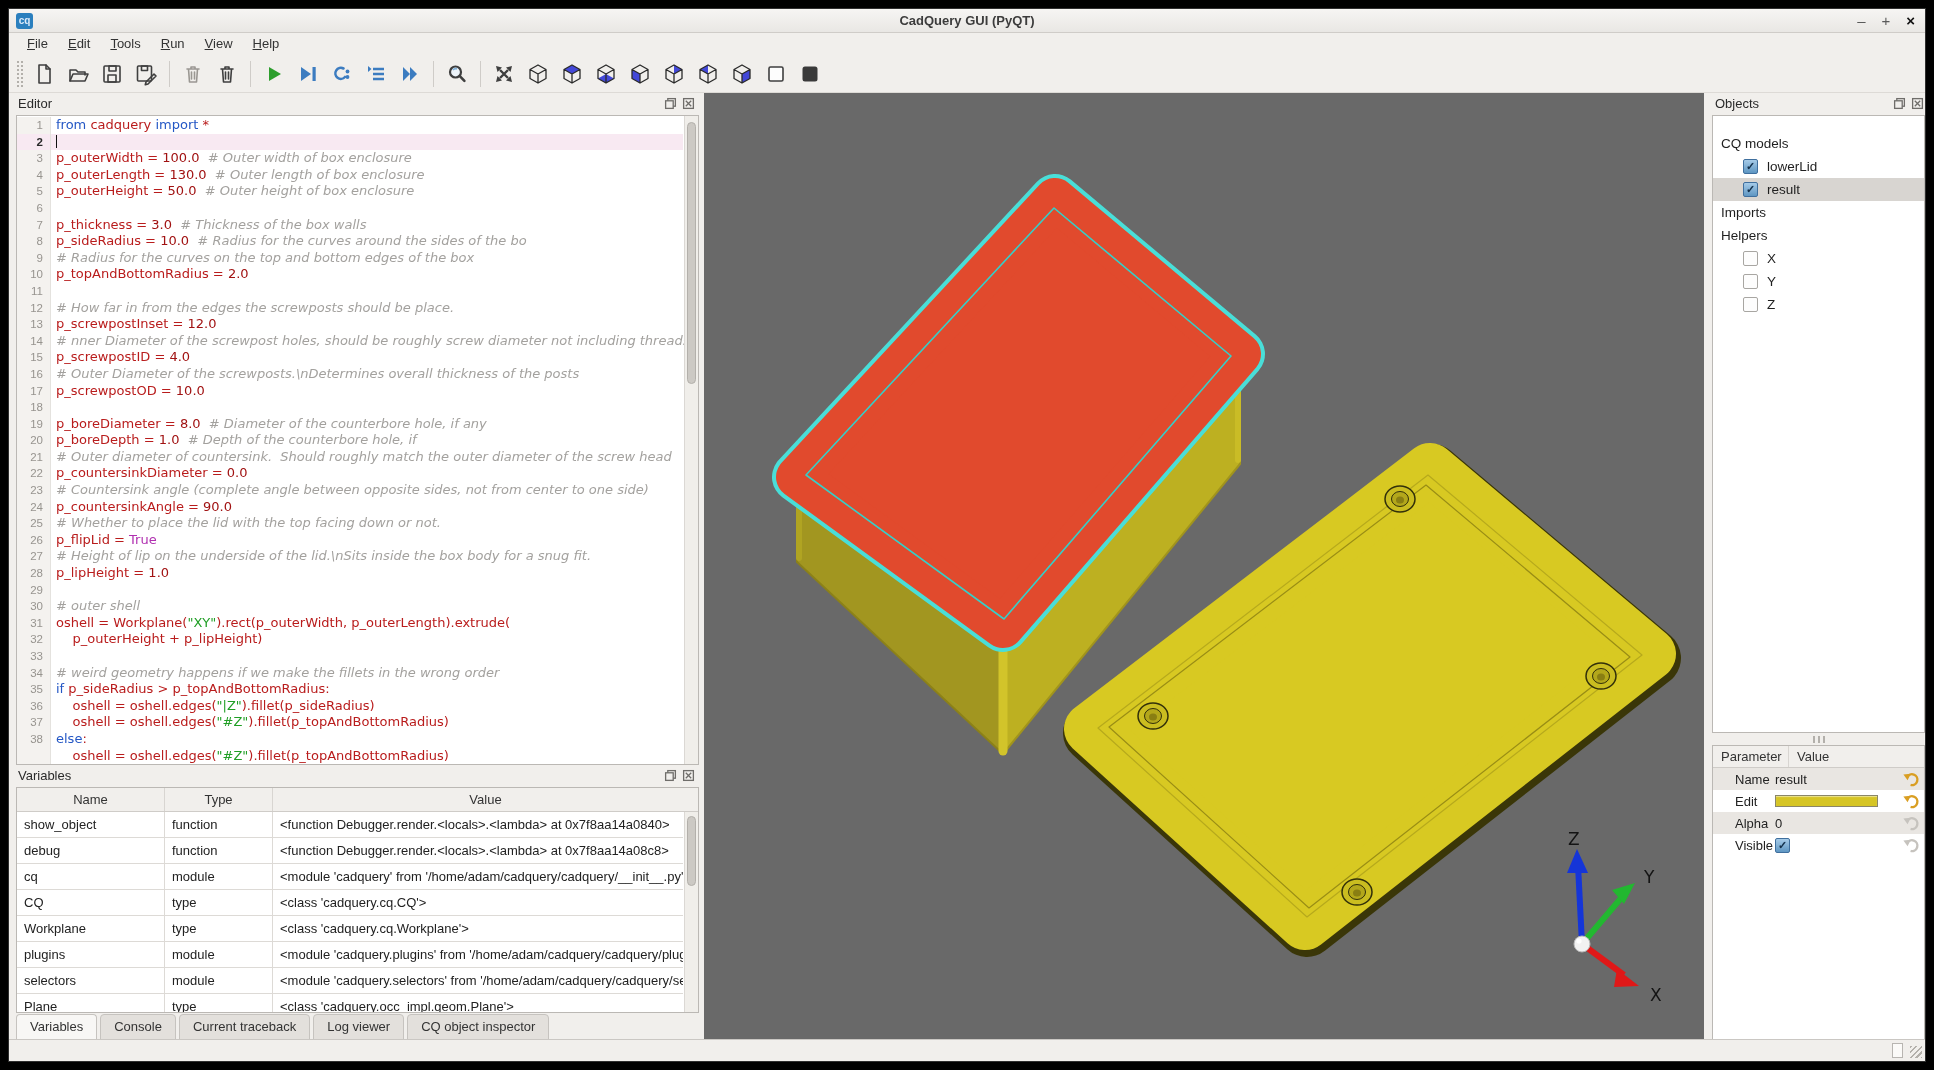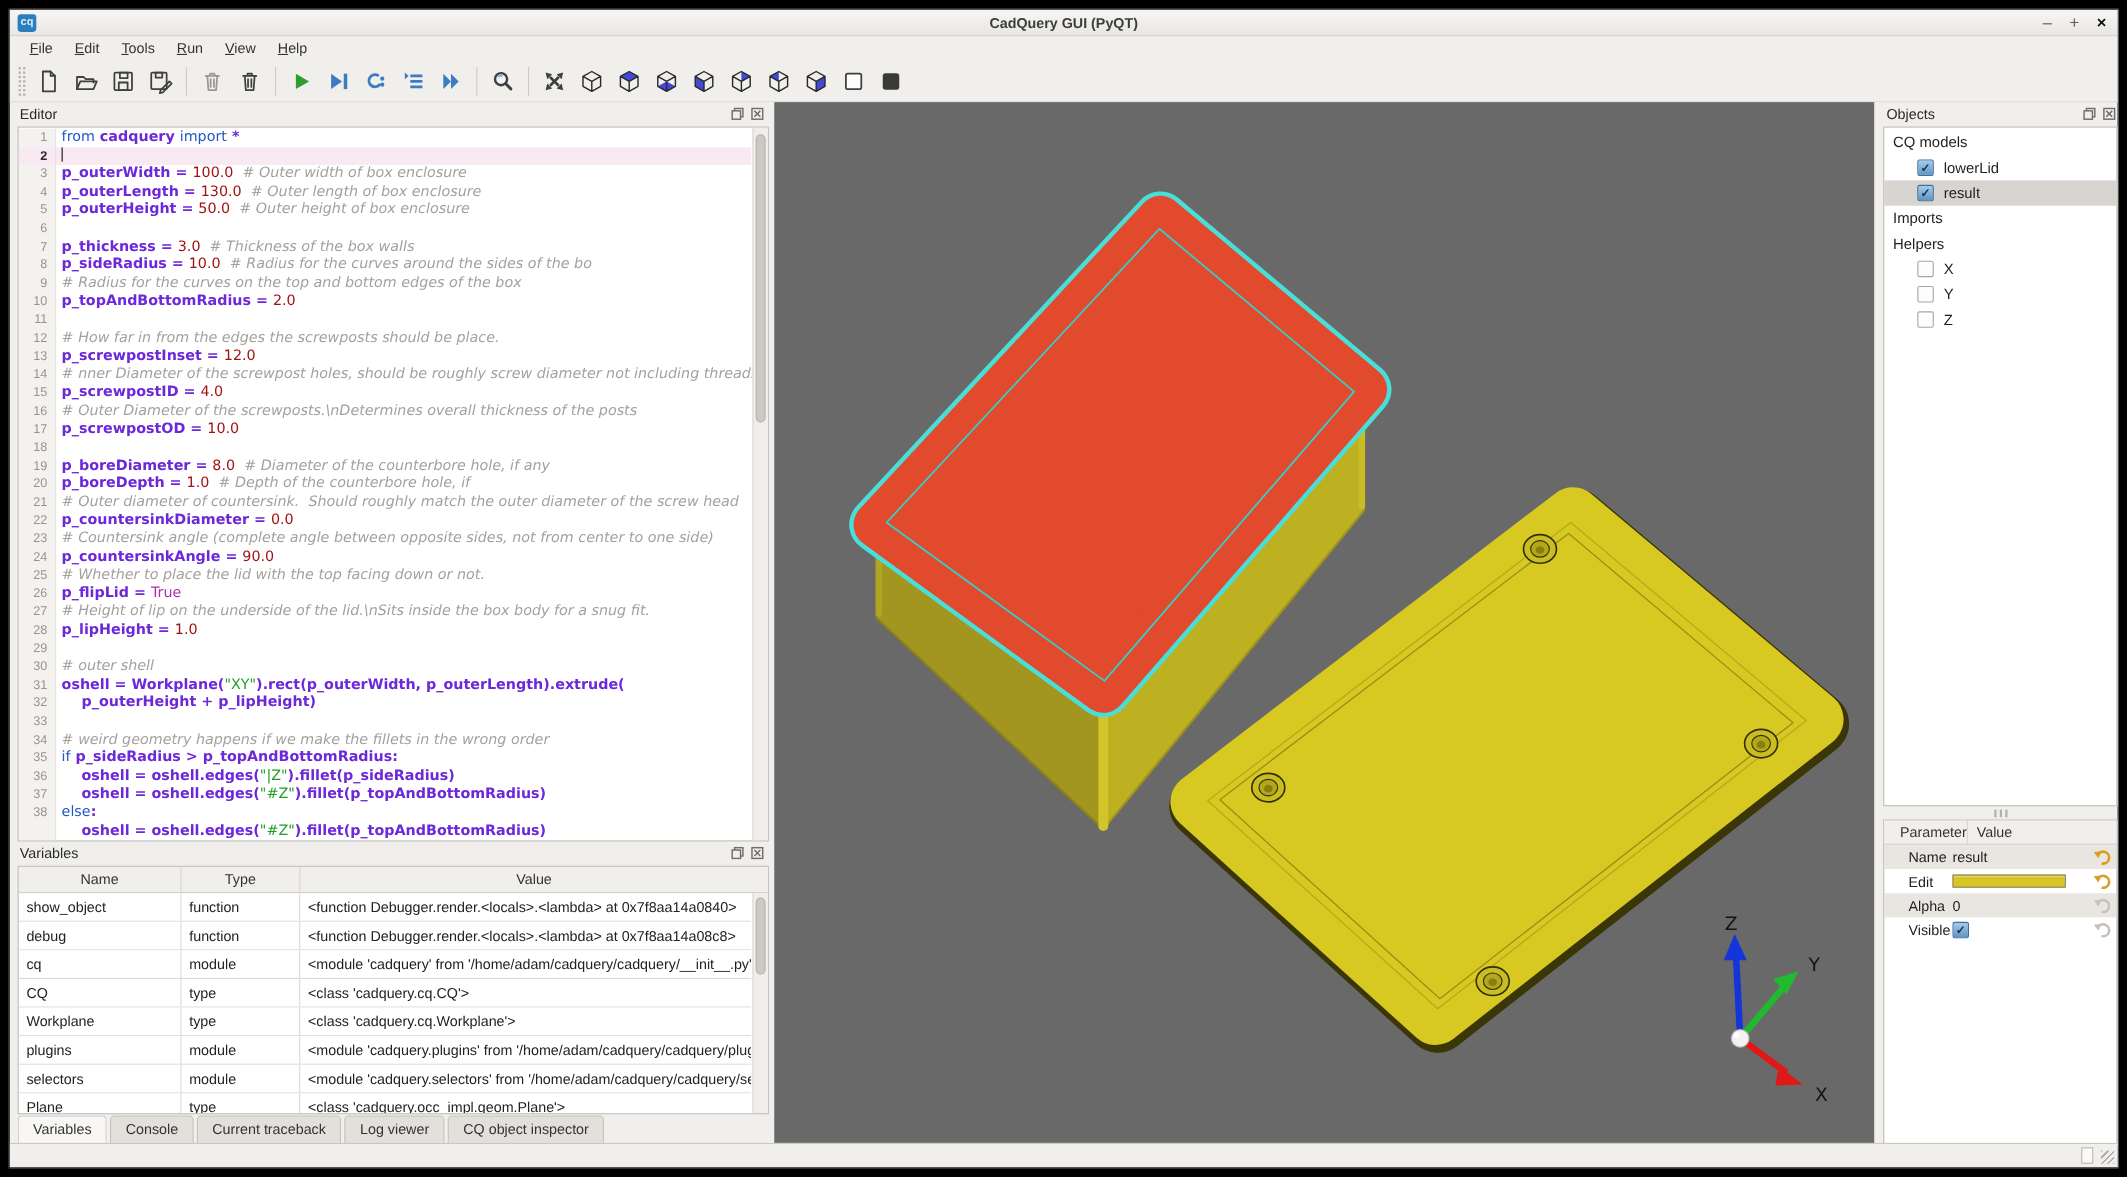--- a/index.html
+++ b/index.html
@@ -59,21 +59,21 @@
                  border:1px solid #bbb8b4; overflow:hidden; }
   .codes { position:absolute; left:0; top:1px; right:15px; }
   .cl { height:16.6px; line-height:16.6px; white-space:pre; display:flex; }
   .ln { width:34px; flex:0 0 34px; text-align:right; padding-right:7px; font-size:11.5px; color:#97948f;
         background:#f4f2ef; border-right:1px solid #e4e2de; }
   .lt { padding-left:5px; font-family:"DejaVu Sans", sans-serif; font-size:13px; white-space:pre; }
   .cl.cur { background:#f8e9f2; }
   .cl.cur .ln { color:#2a2a2a; font-weight:bold; background:#f8e9f2; }
   .cl.cur .lt::before { content:""; display:inline-block; width:1px; height:13px; background:#111;
                         vertical-align:-2px; }
-  .tk-k { color:#2457c5; } .tk-t { color:#6d28d9;font-weight:bold; } .tk-n { color:#a11212; }
+  .tk-k { color:#2457c5; } .tk-t { color:#b91c1c; } .tk-n { color:#a11212; }
   .tk-c { color:#a3a19e; font-style:italic; } .tk-s { color:#1f9e24; } .tk-b { color:#b02fb0; }
   .vscroll { position:absolute; right:0; top:0; bottom:0; width:14px; background:#f0eeea; border-left:1px solid #dbd8d4; }
   .vscroll .thumb { position:absolute; left:2px; right:2px; background:#ccc9c4; border:1px solid #b3b0ab; border-radius:5px; }
 
   
   .vars-dock { position:absolute; left:0; top:672px; width:687px; height:248px; }
   .vars-body { position:absolute; left:4px; right:0; top:22px; bottom:0; background:#fff;
                border:1px solid #bbb8b4; overflow:hidden; }
   .vhead { display:flex; height:24px; background:#f1efec; border-bottom:1px solid #cfccc8; }
   .vhead span { font-size:13px; color:#333; text-align:center; line-height:24px; border-right:1px solid #d8d5d1; }
@@ -88,41 +88,41 @@
   
   .tabbar { position:absolute; left:4px; right:0; top:920px; height:28px; display:flex; align-items:flex-start;
             padding-top:1px; }
   .tab { font-size:13px; color:#333; background:#e3e0dc; border:1px solid #c6c3bf; border-radius:4px 4px 0 0;
          padding:4px 13px 6px; margin-right:3px; }
   .tab.active { background:#f8f7f5; border-bottom-color:#f8f7f5; font-weight:normal; }
 
   
   .objects-dock { position:absolute; left:0; top:0; right:0; height:640px; }
   .tree { position:absolute; left:3px; right:3px; top:22px; bottom:0; background:#fff; border:1px solid #bbb8b4;
-          padding-top:2px; }
+          padding-top:16px; }
   .trow { height:23px; display:flex; align-items:center; font-size:13.5px; color:#1f1f1f; }
   .trow.group { padding-left:8px; }
   .trow.check { padding-left:30px; }
   .trow.sel { background:#d8d5d1; }
   .cb { width:15px; height:15px; border-radius:2px; margin-right:9px; display:inline-flex; align-items:center;
         justify-content:center; font-size:11px; font-weight:bold; }
   .trow.off .cb { background:#fdfdfd; border:1px solid #a8a6a2; }
   .trow.on .cb { background:linear-gradient(#a6cbe8,#5e96c2); border:1px solid #3f6f9e; color:#13304b; }
   .trow.on .cb::after { content:"✓"; }
 
   .hsplit { position:absolute; left:0; right:0; top:640px; height:12px; display:flex; gap:3px;
             align-items:center; justify-content:center; }
   .hsplit i { width:2px; height:7px; background:#b3b0ab; }
 
   
   .params-dock { position:absolute; left:0; right:0; top:652px; bottom:0; }
   .params-body { position:absolute; left:3px; right:3px; top:0; bottom:0; background:#fff; border:1px solid #bbb8b4; }
   .phead { display:flex; height:22px; background:#f1efec; border-bottom:1px solid #cfccc8; }
   .phead span { font-size:13px; color:#333; line-height:22px; }
-  .ph-param { width:76px; padding-left:8px; border-right:1px solid #d8d5d1;text-align:right; }
+  .ph-param { width:76px; padding-left:8px; border-right:1px solid #d8d5d1; }
   .ph-val { padding-left:8px; }
   .prow { position:relative; height:22px; display:flex; align-items:center; }
   .prow:nth-child(odd) { background:#e9e6e2; }
   .pname { width:58px; padding-left:22px; font-size:13px; color:#222; }
   .pval { font-size:13px; color:#222; padding-left:4px; }
   .pswatch, .pcheck { display:none; }
   .prow.kind-color .pswatch { display:block; width:103px; height:12px; margin-left:4px;
         border:1px solid #8a8668; box-shadow:inset 0 1px 1px rgba(255,255,255,.5); }
   .prow.kind-check .pcheck { display:inline-flex; width:15px; height:15px; border-radius:2px; margin-left:4px;
         background:linear-gradient(#a6cbe8,#5e96c2); border:1px solid #3f6f9e; color:#13304b;

